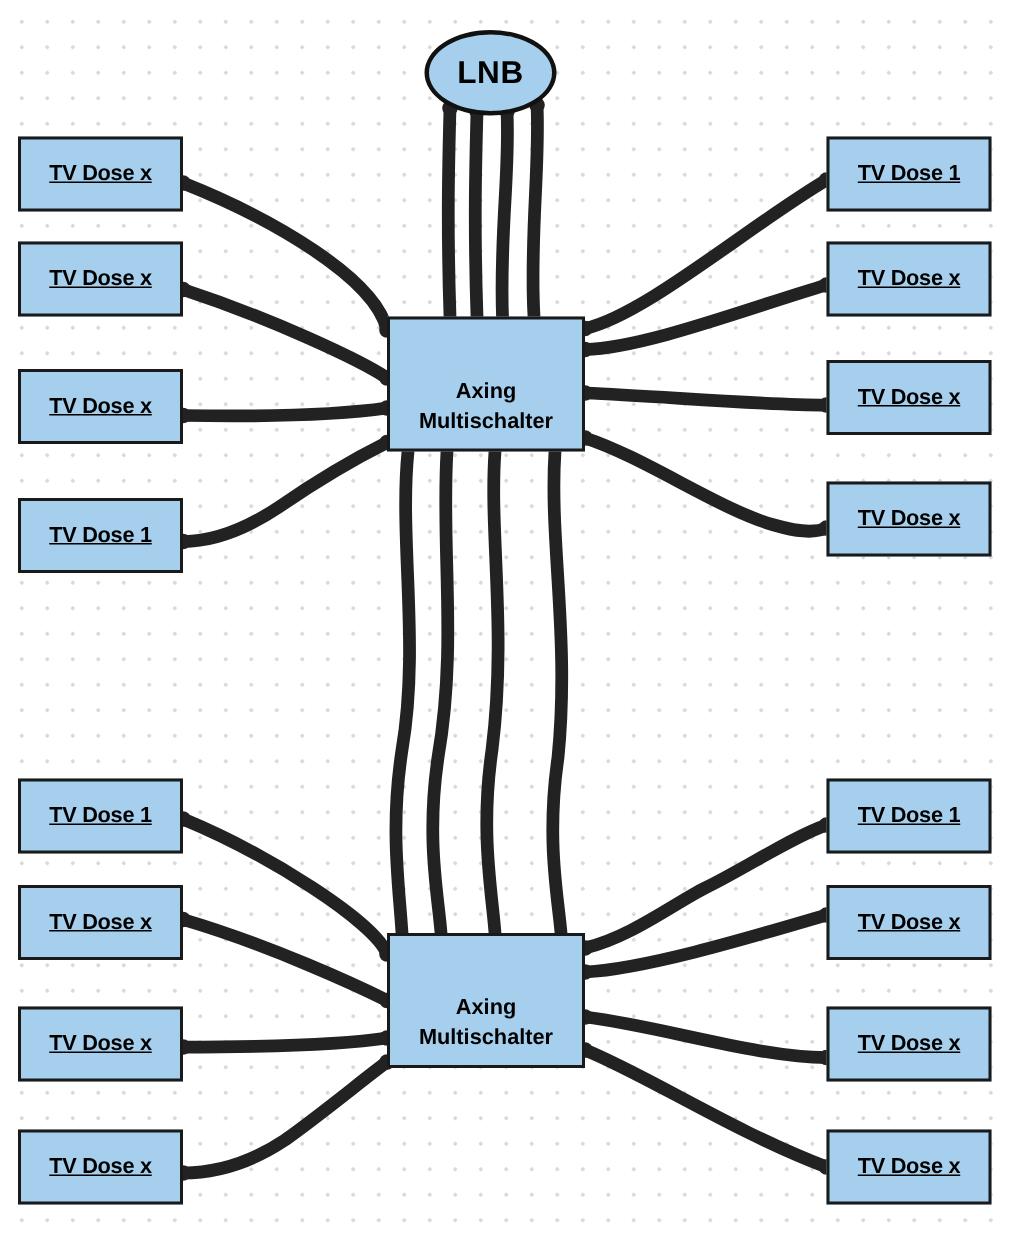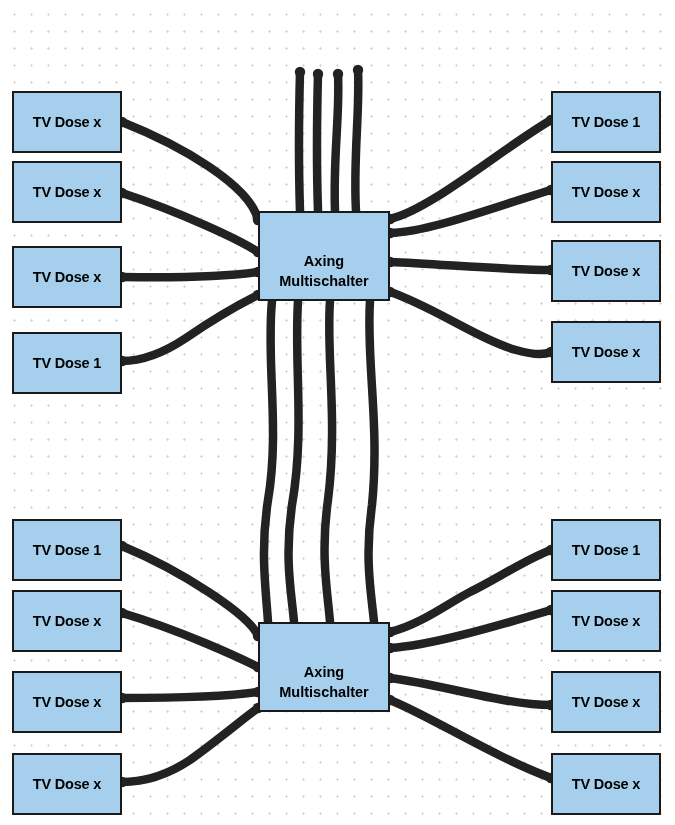--- a/index.html
+++ b/index.html
@@ -32,25 +32,26 @@
     display: flex;
     align-items: center;
     justify-content: center;
     text-align: center;
     color: #000000;
     font-weight: bold;
     z-index: 3;
   }
   .dose {
     width: 110px;
-    height: 62px;
+    height: 50px;
     background: #a5cfec;
     border: 2.6px solid #1a1a1a;
     font-size: 14.5px;
     letter-spacing: -0.2px;
+    text-decoration: underline;
   }
   .switch {
     width: 132px;
     height: 90px;
     background: #a5cfec;
     border: 2.6px solid #1a1a1a;
     font-size: 14.5px;
     line-height: 1.35;
   }
   .lnb {
@@ -125,20 +126,23 @@
       <circle cx="390" cy="632" r="5.2" fill="#222222"></circle>
       <circle cx="390" cy="648" r="5.2" fill="#222222"></circle>
       <circle cx="390" cy="678" r="5.2" fill="#222222"></circle>
       <circle cx="390" cy="700" r="5.2" fill="#222222"></circle>
       <circle cx="551" cy="550" r="5.2" fill="#222222"></circle>
       <circle cx="551" cy="610" r="5.2" fill="#222222"></circle>
       <circle cx="551" cy="705" r="5.2" fill="#222222"></circle>
       <circle cx="551" cy="778" r="5.2" fill="#222222"></circle>
     </svg>
 
+  <div class="node lnb" id="node-lnb" style="left: 283px; top: 20px; width: 88px; height: 57px;">
+    <span>LNB</span>
+  </div>
 
   <div class="node switch" id="node-axing" style="left: 258px; top: 211px; width: 132px; height: 90px;">
     <span class="switch-label">Axing
 Multischalter</span>
   </div>
 
   <div class="node switch" id="node-spaun" style="left: 258px; top: 622px; width: 132px; height: 90px;">
     <span class="switch-label">Axing
 Multischalter</span>
   </div>

